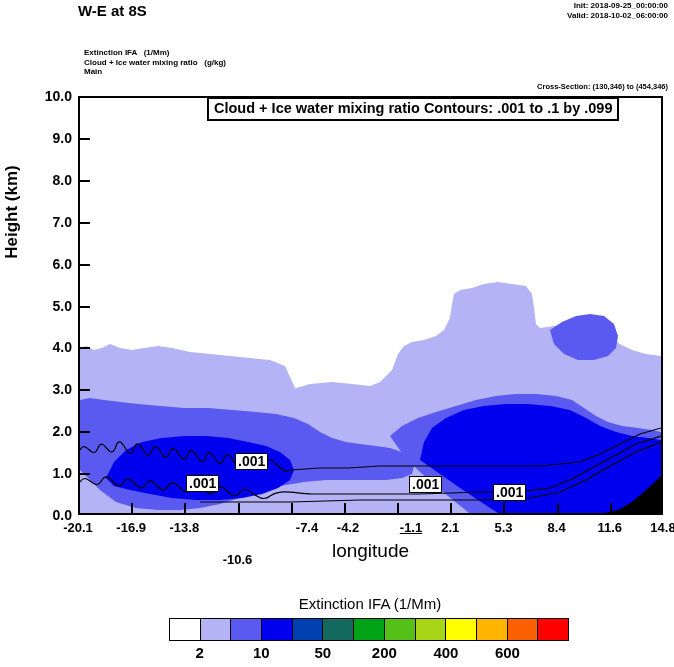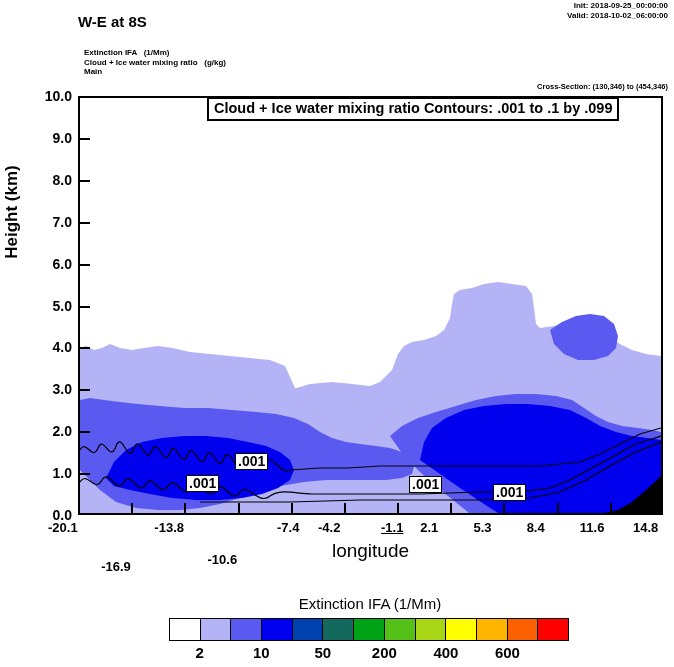--- a/index.html
+++ b/index.html
@@ -12,21 +12,21 @@
     height: 667px;
     position: relative;
     font-family: "Liberation Sans", sans-serif;
     color: #000000;
     overflow: hidden;
   }
   .abs { position: absolute; }
 
   
   #title-main {
-    left: 78px; top: 13px;
+    left: 78px; top: 2px;
     font-size: 15px;
     font-weight: bold;
     letter-spacing: 0px;
   }
   #init-block {
     right: 6px; top: 1px;
     text-align: right;
     font-size: 8px;
     font-weight: bold;
     line-height: 9.5px;
@@ -82,21 +82,21 @@
     text-align: right;
     font-size: 14px;
     font-weight: bold;
     line-height: 14px;
   }
   #ytick-wrap { left: -32px; top: 0; width: 104px; height: 667px; }
 
   .xtick-label {
     font-size: 13px;
     font-weight: bold;
-    text-align: left;
+    text-align: center;
     width: 60px;
     margin-left: -30px;
     top: 521px;
     line-height: 14px;
   }
   #xlabel {
     left: 78px; top: 540px;
     width: 585px;
     text-align: center;
     font-size: 19px;
@@ -227,21 +227,21 @@
     <div class="abs ytick-label" style="top: 340.4px; left: 0px; width: 104px;">4.0</div>
     <div class="abs ytick-label" style="top: 298.5px; left: 0px; width: 104px;">5.0</div>
     <div class="abs ytick-label" style="top: 256.6px; left: 0px; width: 104px;">6.0</div>
     <div class="abs ytick-label" style="top: 214.7px; left: 0px; width: 104px;">7.0</div>
     <div class="abs ytick-label" style="top: 172.8px; left: 0px; width: 104px;">8.0</div>
     <div class="abs ytick-label" style="top: 130.9px; left: 0px; width: 104px;">9.0</div>
     <div class="abs ytick-label" style="top: 89px; left: 0px; width: 104px;">10.0</div>
   </div>
 <div class="abs" id="xtick-wrap">
     <div class="abs xtick-label" style="left: 78px;">-20.1</div>
-    <div class="abs xtick-label" style="left: 131.182px; margin-top: 39px;">-16.9</div>
+    <div class="abs xtick-label" style="left: 131.182px;">-16.9</div>
     <div class="abs xtick-label" style="left: 184.364px;">-13.8</div>
     <div class="abs xtick-label" style="left: 237.545px; margin-top: 32px;">-10.6</div>
     <div class="abs xtick-label" style="left: 307px;">-7.4</div>
     <div class="abs xtick-label" style="left: 348px;">-4.2</div>
     <div class="abs xtick-label" style="left: 411px; text-decoration: underline;">-1.1</div>
     <div class="abs xtick-label" style="left: 450.273px;">2.1</div>
     <div class="abs xtick-label" style="left: 503.455px;">5.3</div>
     <div class="abs xtick-label" style="left: 556.636px;">8.4</div>
     <div class="abs xtick-label" style="left: 609.818px;">11.6</div>
     <div class="abs xtick-label" style="left: 663px;">14.8</div>

